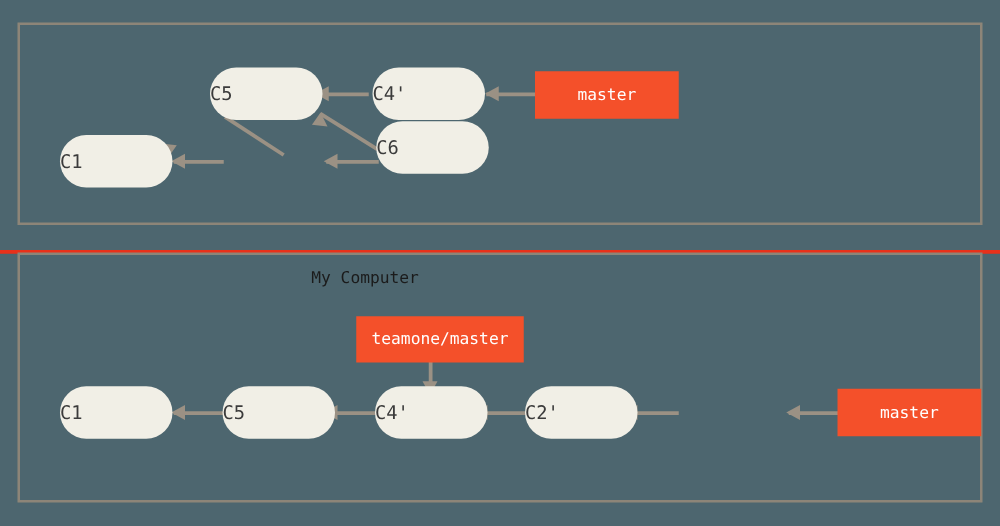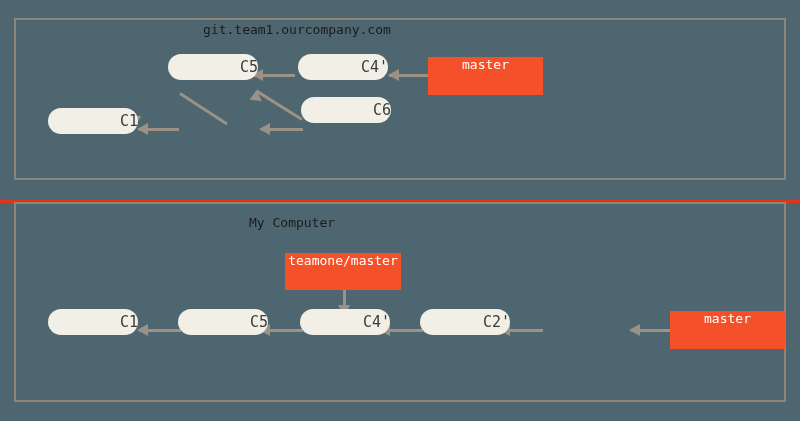--- a/index.html
+++ b/index.html
@@ -37,35 +37,36 @@
     letter-spacing: 0px;
     white-space: nowrap;
     font-family: "DejaVu Sans Mono", "Liberation Mono", monospace;
   }
   #title-top { left: 203px; top: 22px; }
   #title-bot { left: 249px; top: 215px; }
 
   .commit {
     position: absolute;
     width: 90px;
-    height: 26px;
+    height: 42px;
     background: #f1efe6;
     border-radius: 21px / 21px;
     display: flex;
     align-items: center;
-    justify-content: flex-end;
+    justify-content: flex-start;
     color: #3b3b3b;
     font-size: 15px;
     font-family: "DejaVu Sans Mono", "Liberation Mono", monospace;
     box-shadow: 0 0 0 0 rgba(0,0,0,0);
   }
   .branch {
     position: absolute;
     background: #f4502a;
     display: flex;
+    align-items: center;
     justify-content: center;
     color: #ffffff;
     font-size: 13px;
     font-family: "DejaVu Sans Mono", "Liberation Mono", monospace;
     white-space: nowrap;
   }
   .edge {
     position: absolute;
     background: #9b9184;
     height: 3px;
@@ -92,21 +93,20 @@
     transform: rotate(-145deg);
   }
 </style>
 </head>
 <body>
 
 <div id="canvas">
 
   <div class="panel" id="panel-top"></div>
 
-  <div class="panel-title" id="title-top">git.team1.ourcompany.com</div>
 
   <div class="edge" style="left:253px; top:74px; width:42px;"></div>
   <div class="arrowhead" style="left:252px; top:69px;"></div>
 
   <div class="edge" style="left:389px; top:74px; width:42px;"></div>
   <div class="arrowhead" style="left:388px; top:69px;"></div>
 
   <div class="edge" style="left:139px; top:128px; width:40px;"></div>
   <div class="arrowhead" style="left:137px; top:123px;"></div>
 
@@ -166,21 +166,21 @@
   <div class="commit" style="left:178px; top:309px;">
     <span>C5</span>
   </div>
   <div class="commit" style="left:300px; top:309px;">
     <span>C4'</span>
   </div>
   <div class="commit" style="left:420px; top:309px;">
     <span>C2'</span>
   </div>
 
-  <div class="branch" style="left:285px; top:253px; width:116px; height:37px;">
+  <div class="branch" style="left:285px; top:253px; width:134px; height:37px;">
     <span>teamone/master</span>
   </div>
 
   <div class="branch" style="left:670px; top:311px; width:115px; height:38px;">
     <span>master</span>
   </div>
 
 </div>
 
 </body></html>

